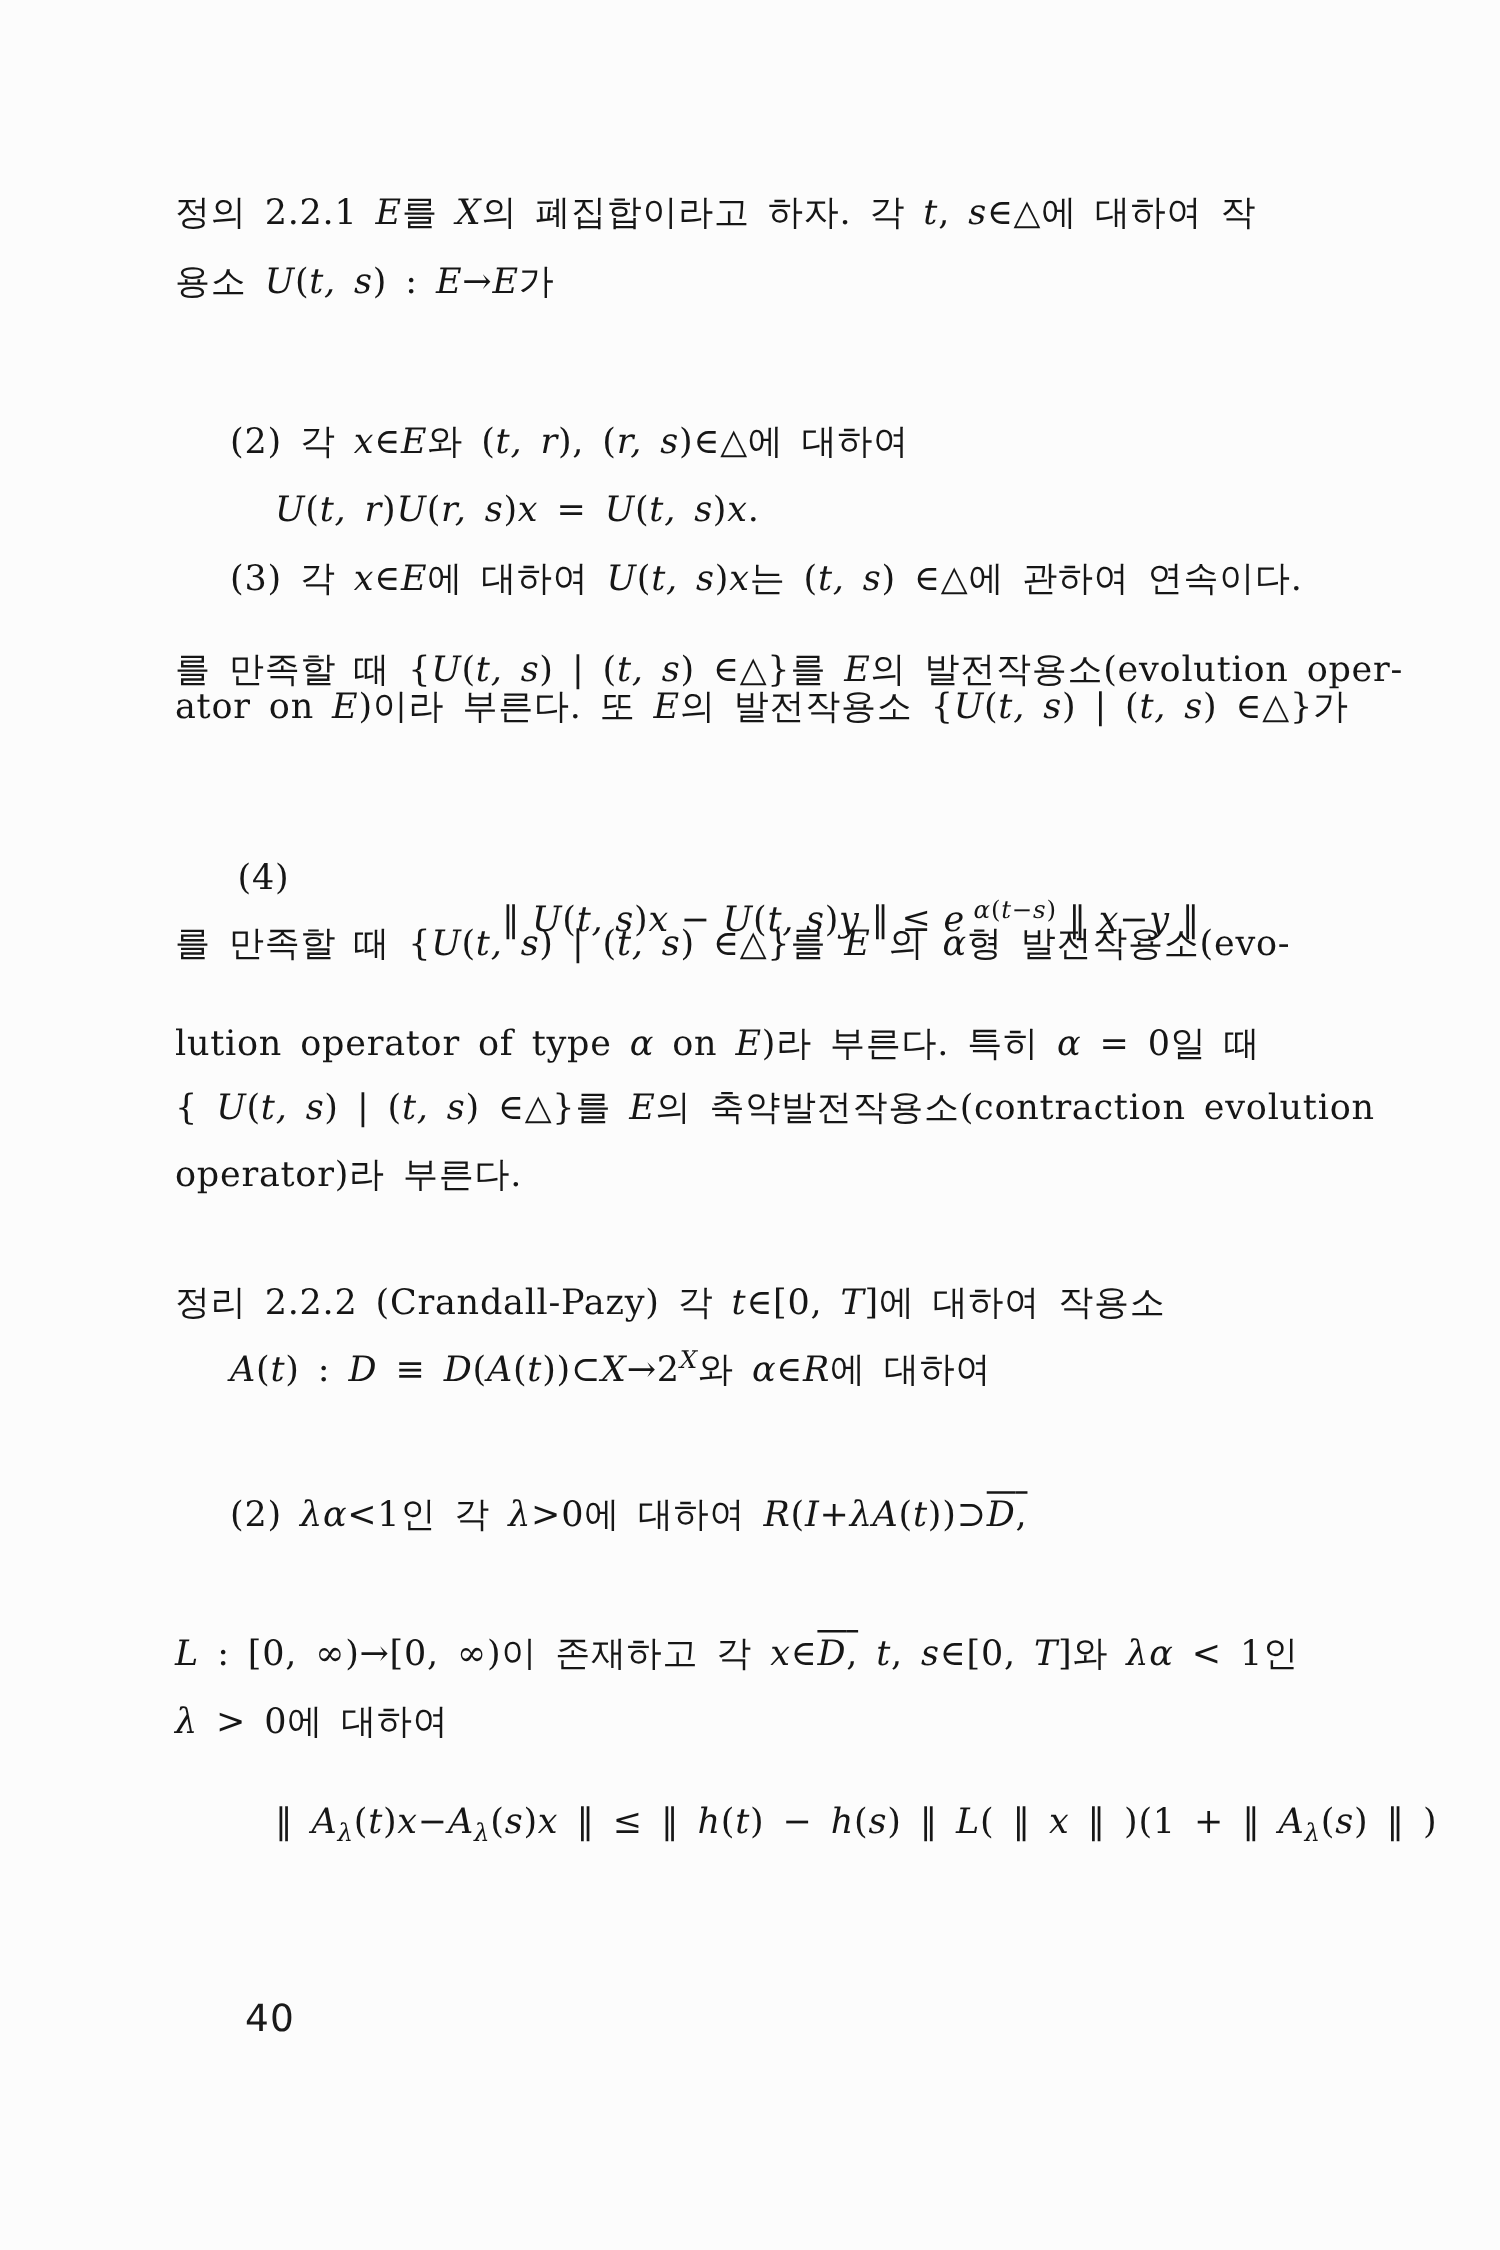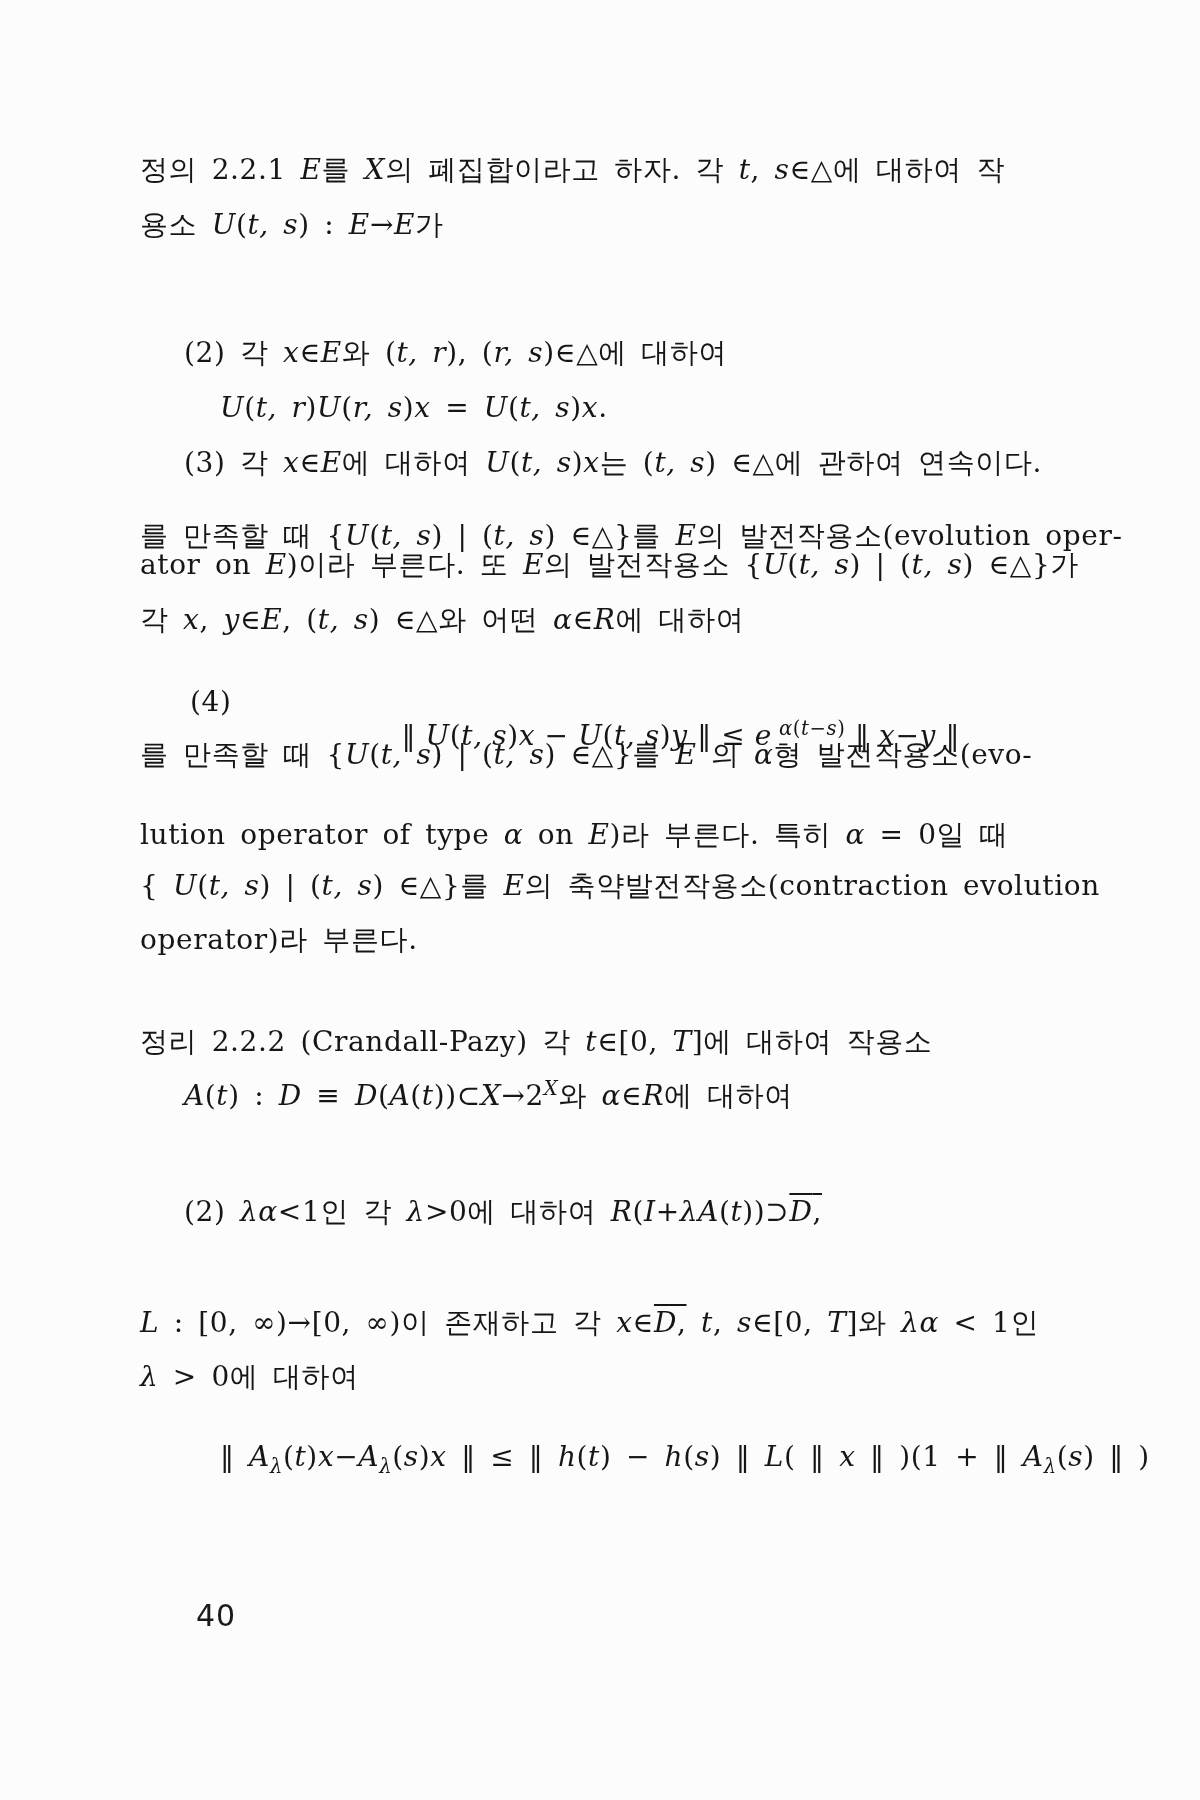--- a/index.html
+++ b/index.html
@@ -52,21 +52,20 @@
 
 <div class="page">
 
   <div class="line" style="top:150px">정의 2.2.1  <i>E</i>를 <i>X</i>의 폐집합이라고 하자. 각 <i>t</i>, <i>s</i>∈△에 대하여 작</div>
   <div class="line" style="top:205px">용소 <i>U</i>(<i>t, s</i>) : <i>E</i>→<i>E</i>가</div>
   <div class="line ind1" style="top:333px">(2) 각 <i>x</i>∈<i>E</i>와 (<i>t, r</i>), (<i>r, s</i>)∈△에 대하여</div>
   <div class="line ind2" style="top:388px"><i>U</i>(<i>t, r</i>)<i>U</i>(<i>r, s</i>)<i>x</i> = <i>U</i>(<i>t, s</i>)<i>x</i>.</div>
   <div class="line ind1" style="top:443px">(3) 각 <i>x</i>∈<i>E</i>에 대하여 <i>U</i>(<i>t, s</i>)<i>x</i>는 (<i>t, s</i>) ∈△에 관하여 연속이다.</div>
   <div class="line" style="top:516px">를 만족할 때 {<i>U</i>(<i>t, s</i>) | (<i>t, s</i>) ∈△}를 <i>E</i>의 발전작용소(evolution oper-</div>
   <div class="line" style="top:545px">ator on <i>E</i>)이라 부른다. 또 <i>E</i>의 발전작용소 {<i>U</i>(<i>t, s</i>) | (<i>t, s</i>) ∈△}가</div>
-  <div class="line" style="top:600px">각 <i>x</i>, <i>y</i>∈<i>E</i>, (<i>t, s</i>) ∈△와 어떤 <i>α</i>∈<i>R</i>에 대하여</div>
 
   <div class="eq-row" style="top:682px">
     <span class="eq-label">(4)</span>
     <span class="eq-body">‖ <i>U</i>(<i>t, s</i>)<i>x</i> − <i>U</i>(<i>t, s</i>)<i>y</i> ‖ ≤ <i>e</i><sup> <i>α</i>(<i>t</i>−<i>s</i>)</sup> ‖ <i>x</i>−<i>y</i> ‖</span>
   </div>
 
   <div class="line" style="top:735px">를 만족할 때 {<i>U</i>(<i>t, s</i>) | (<i>t, s</i>) ∈△}를 <i>E</i> 의 <i>α</i>형 발전작용소(evo-</div>
   <div class="line" style="top:815px">lution operator of type <i>α</i> on <i>E</i>)라 부른다. 특히 <i>α</i> = 0일 때</div>
   <div class="line" style="top:866px">{ <i>U</i>(<i>t, s</i>) | (<i>t, s</i>) ∈△}를 <i>E</i>의 축약발전작용소(contraction evolution</div>
   <div class="line" style="top:920px">operator)라 부른다.</div>

